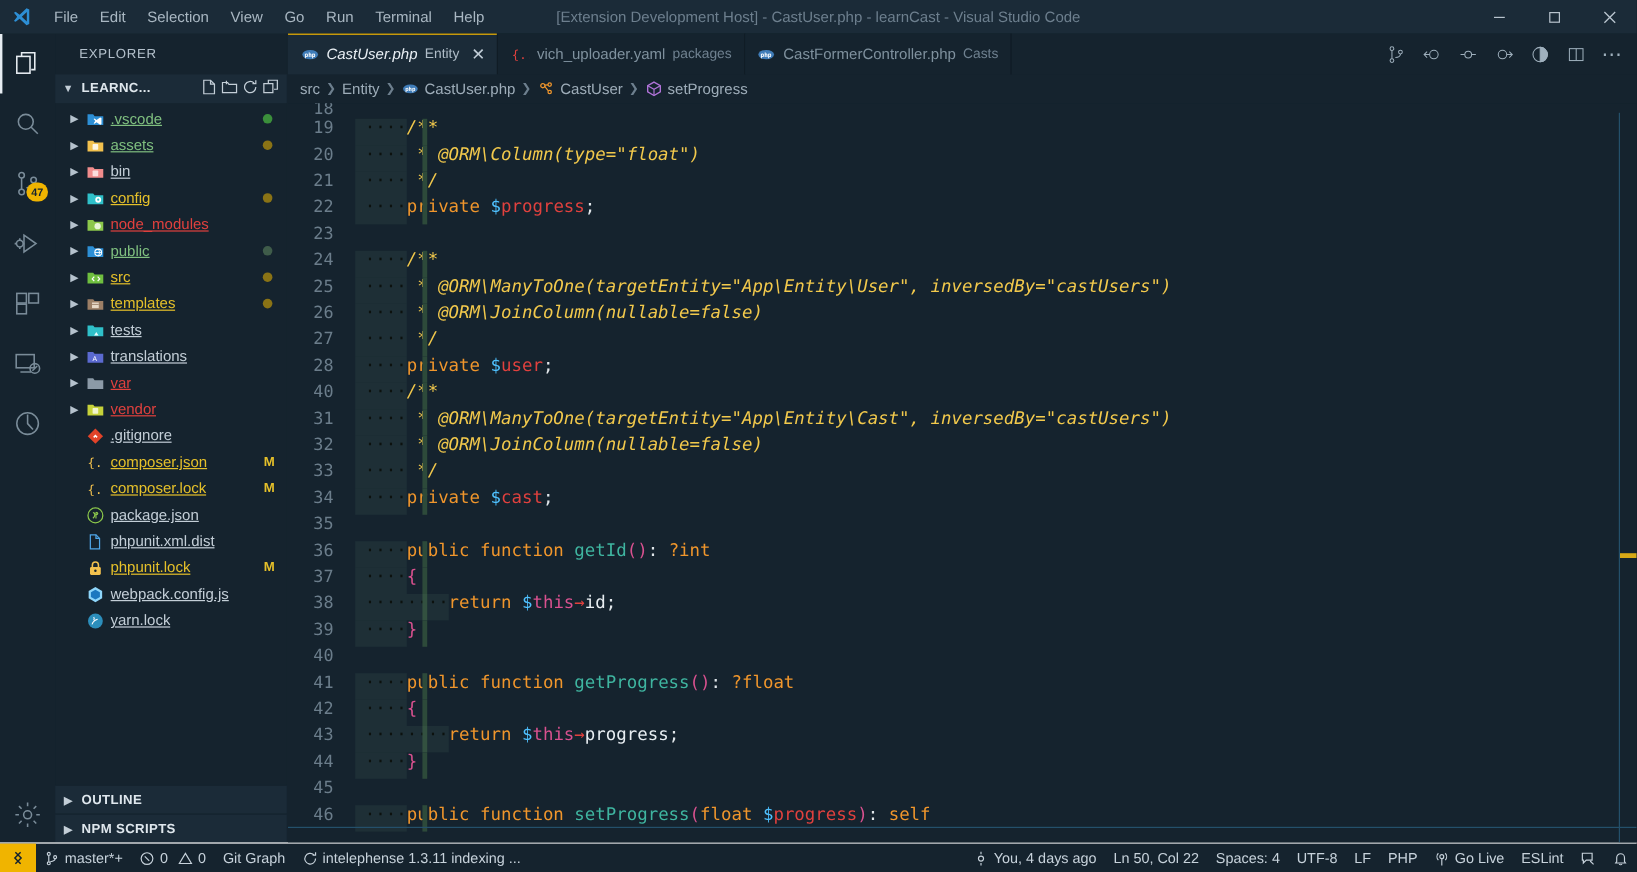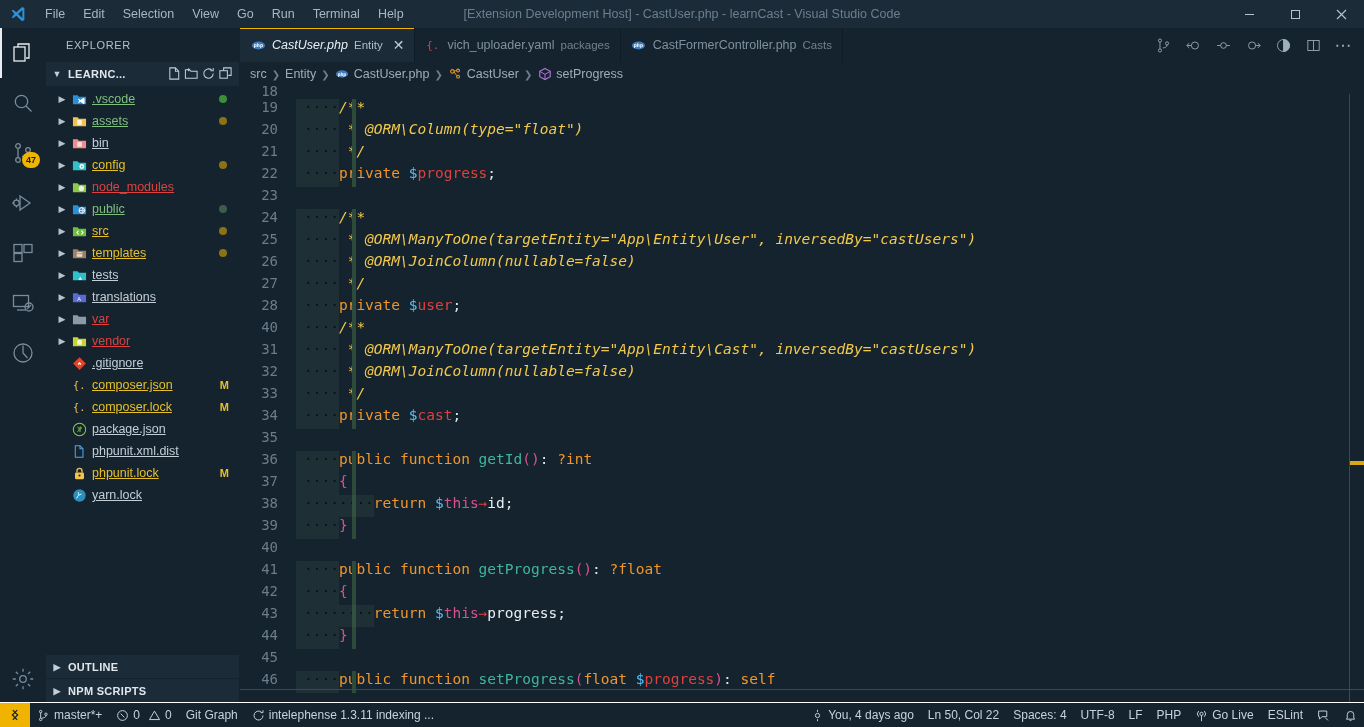--- a/index.html
+++ b/index.html
@@ -463,20 +463,30 @@
             <span class="noexp"></span>
             <span class="ficon">
               <svg viewBox="0 0 16 16">
                 <rect x="3.2" y="7" width="9.6" height="7" rx="1.2" fill="#f2c14e"></rect>
                 <path d="M5.3 7V5.2a2.7 2.7 0 0 1 5.4 0V7" fill="none" stroke="#f2c14e" stroke-width="1.4"></path>
                 <circle cx="8" cy="10.2" r="1.1" fill="#15232e"></circle>
               </svg>
             </span>
             <span class="rname" style="color:#e5c02a">phpunit.lock</span>
             <span class="gitmark" style="color:#e5c02a">M</span>
+          </div>
+          <div class="row">
+            <span class="noexp"></span>
+            <span class="ficon">
+              <svg viewBox="0 0 16 16">
+                <path d="M8 1.3 14 4.7v6.6L8 14.7 2 11.3V4.7z" fill="#8ed6fb"></path>
+                <path d="M8 3.6 12 5.8v4.4L8 12.4 4 10.2V5.8z" fill="#1c78c0"></path>
+              </svg>
+            </span>
+            <span class="rname" style="color:#c3ced7">webpack.config.js</span>
           </div>
           <div class="row">
             <span class="noexp"></span>
             <span class="ficon">
               <svg viewBox="0 0 16 16">
                 <circle cx="8" cy="8" r="6.6" fill="#2c8ebb"></circle>
                 <path d="M5 11c1-3 3-4 5-4.5M6.5 4.5c.6 1 .6 2 0 2.8" stroke="#fff" stroke-width="1" fill="none"></path>
               </svg>
             </span>
             <span class="rname" style="color:#c3ced7">yarn.lock</span>

